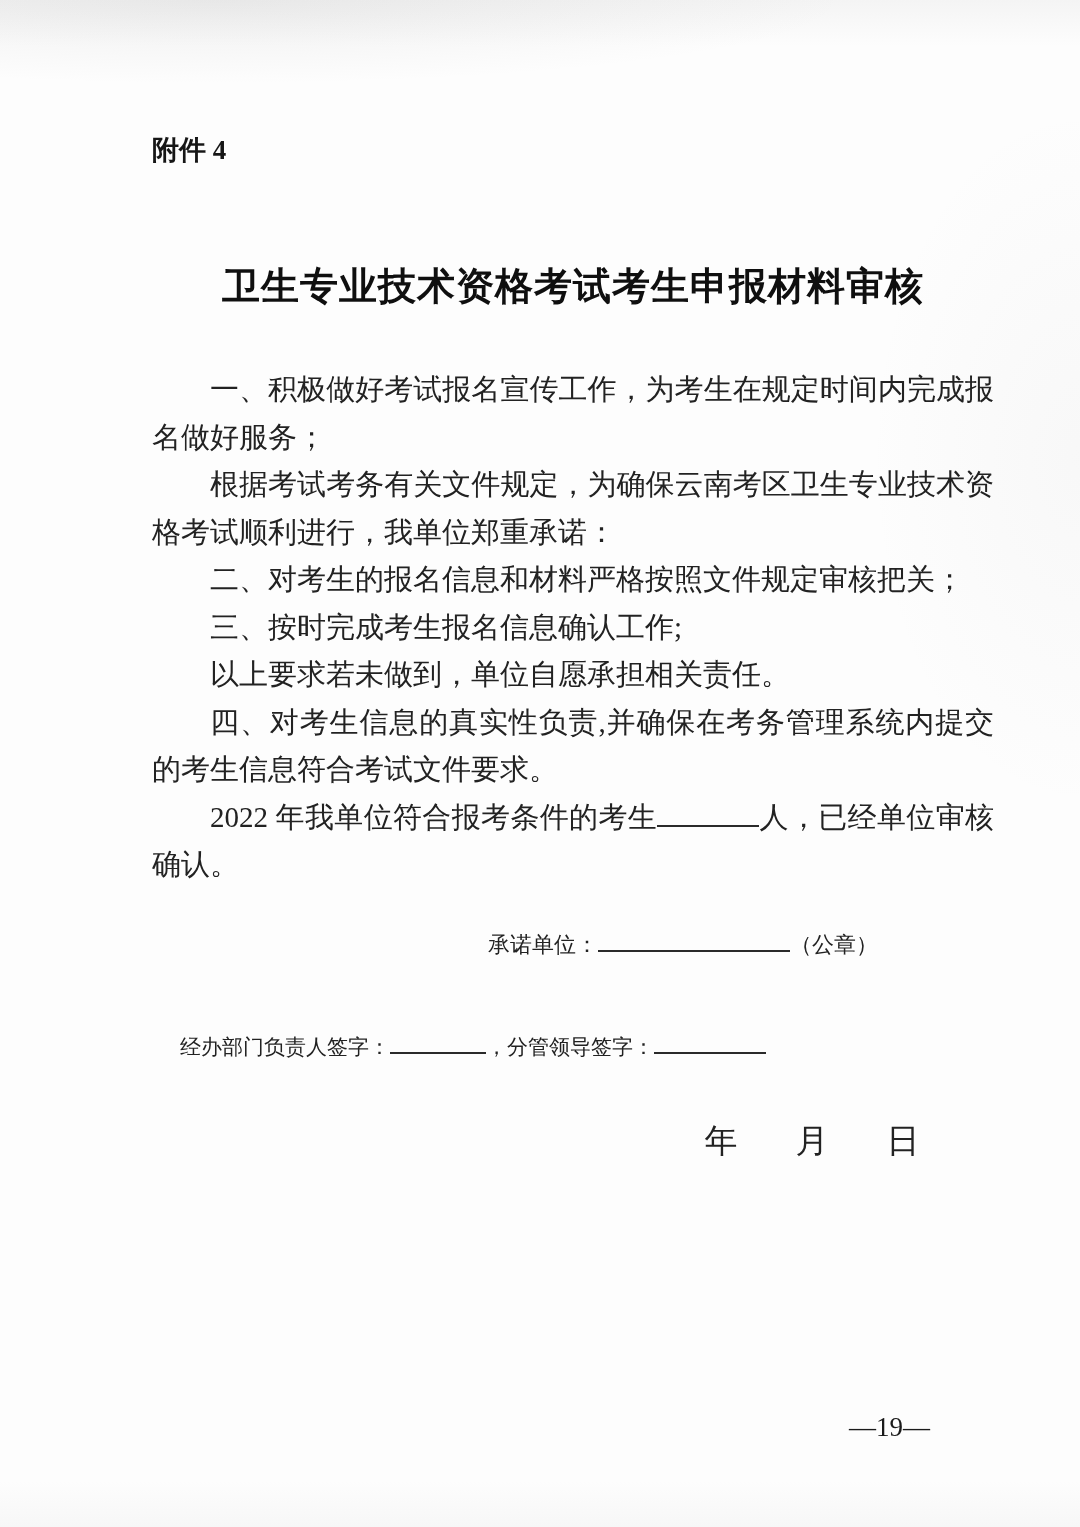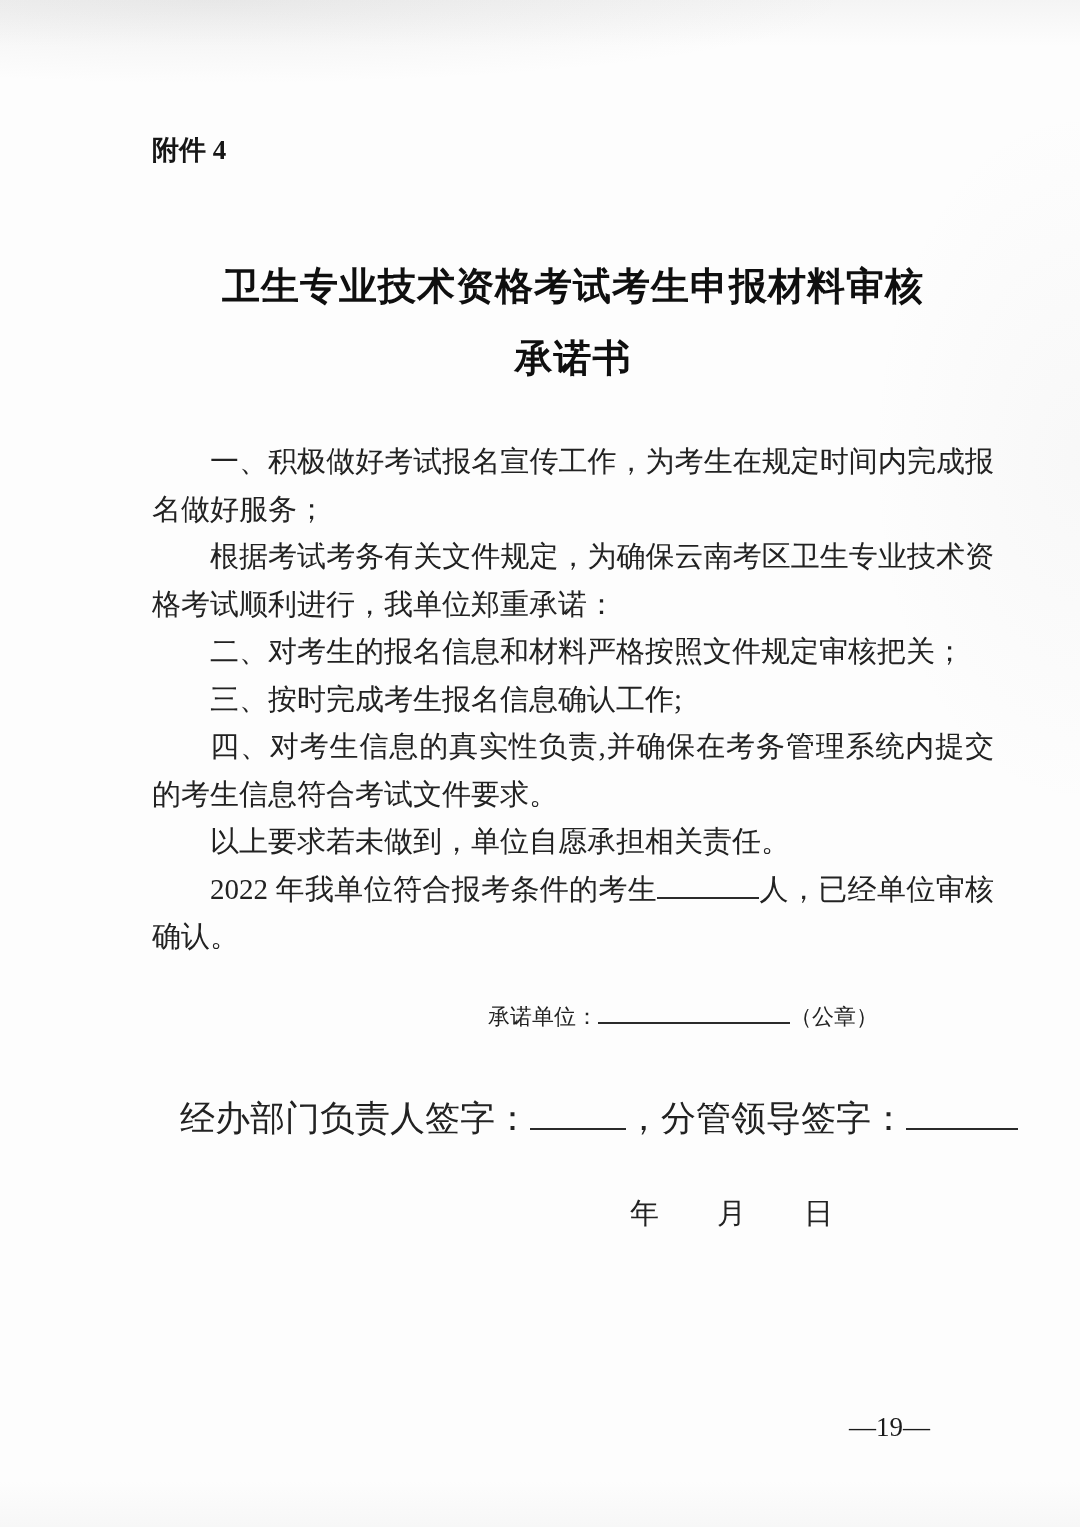--- a/index.html
+++ b/index.html
@@ -59,61 +59,61 @@
     margin-top: 32px;
     padding-left: 336px;
     font-size: 22px;
     line-height: 48px;
     color: #222222;
     white-space: nowrap;
   }
   .sign-persons {
     margin-top: 54px;
     padding-left: 28px;
-    font-size: 35px;
+    font-size: 21px;
     line-height: 48px;
     color: #222222;
     white-space: nowrap;
   }
   .date-line {
     margin-top: 46px;
     padding-left: 478px;
-    font-size: 29px;
+    font-size: 33px;
     line-height: 48px;
     color: #222222;
     white-space: nowrap;
+    text-align: center;
   }
   .date-line .gap { margin-right: 58px; }
   .page-number {
     position: absolute;
     top: 1412px;
     right: 150px;
     font-size: 27px;
     color: #1a1a1a;
   }
 </style>
 </head>
 <body>
 
 <div class="page">
 
   <div class="attachment">附件 4</div>
 
   <div class="doc-title">
     <div>卫生专业技术资格考试考生申报材料审核</div>
-    <div>承诺书</div>
   </div>
 
   <div class="body-text">
     <p>一、积极做好考试报名宣传工作，为考生在规定时间内完成报名做好服务；</p>
     <p>根据考试考务有关文件规定，为确保云南考区卫生专业技术资格考试顺利进行，我单位郑重承诺：</p>
     <p>二、对考生的报名信息和材料严格按照文件规定审核把关；</p>
     <p>三、按时完成考生报名信息确认工作;</p>
+    <p>以上要求若未做到，单位自愿承担相关责任。</p>
     <p>四、对考生信息的真实性负责,并确保在考务管理系统内提交的考生信息符合考试文件要求。</p>
-    <p>以上要求若未做到，单位自愿承担相关责任。</p>
     <p><span>2022 年我单位符合报考条件的考生</span><span class="u u-count"></span><span>人，已经单位审核确认。</span></p>
   </div>
 
   <div class="sign-unit"><span>承诺单位：</span><span class="u u-unit"></span><span>（公章）</span></div>
 
   <div class="sign-persons"><span>经办部门负责人签字：</span><span class="u u-handler"></span><span>，</span><span>分管领导签字：</span><span class="u u-leader"></span></div>
 
   <div class="date-line"><span class="gap">年</span><span class="gap">月</span><span>日</span></div>
 
   <div class="page-number">—19—</div>

